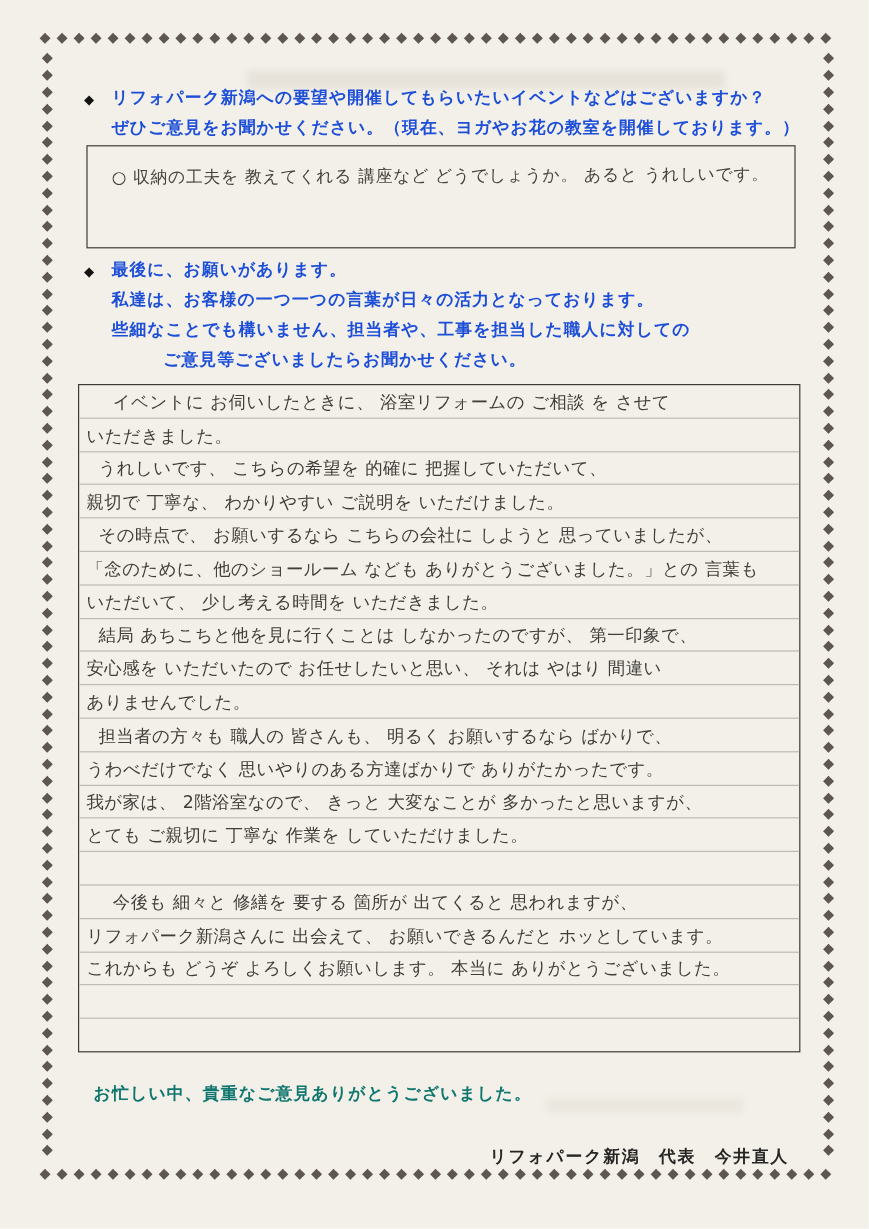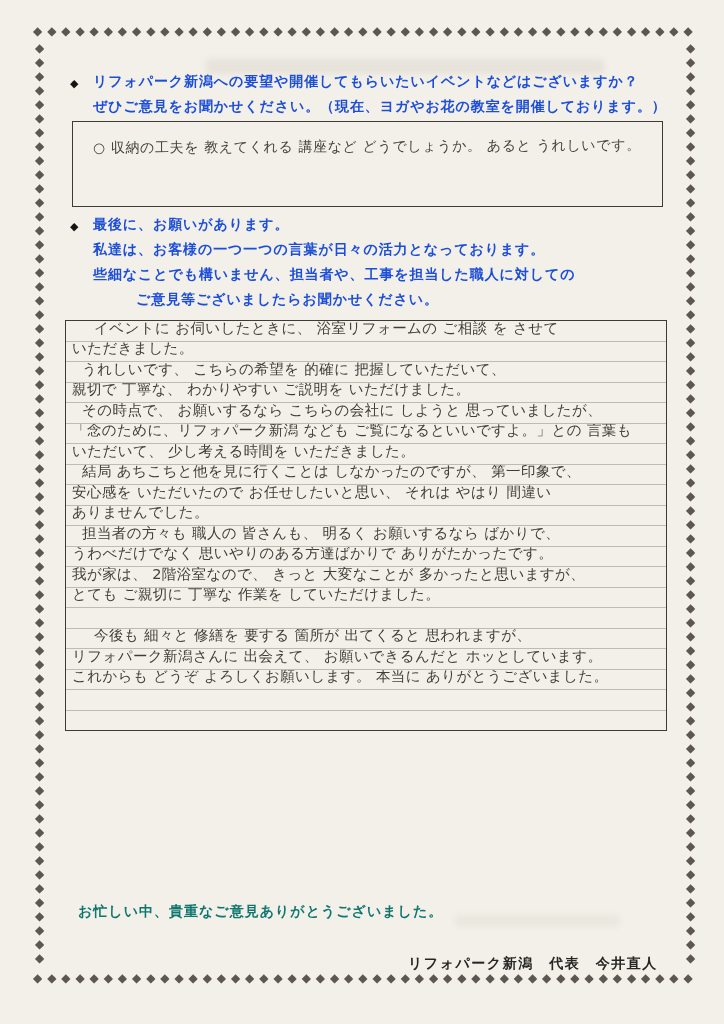--- a/index.html
+++ b/index.html
@@ -25,21 +25,21 @@
   .qtext{position:absolute;font-size:14px;font-weight:600;letter-spacing:0.9px;color:#1d4ed8;white-space:nowrap;}
   
   .ghost{position:absolute;background:#7c7262;filter:blur(3px);border-radius:2px;}
   .ghost1{left:206px;top:59px;width:398px;height:15px;opacity:0.10;}
   .ghost2{left:455px;top:915px;width:165px;height:12px;opacity:0.07;}
   
   .abox{position:absolute;left:72px;top:121px;width:591px;height:86px;border:1.5px solid #3e3b37;box-sizing:border-box;background:transparent;}
   .hand{font-family:"DejaVu Sans","Liberation Sans",sans-serif;color:#45433f;}
   .hand1{position:absolute;left:20px;top:16px;font-size:14px;letter-spacing:0.6px;white-space:nowrap;transform:rotate(-0.3deg);}
   
-  .cbox{position:absolute;left:65px;top:320px;width:602px;height:411px;border:1.5px solid #3e3b37;box-sizing:border-box;display:flex;flex-direction:column;}
+  .cbox{position:absolute;left:65px;top:320px;width:602px;height:557px;border:1.5px solid #3e3b37;box-sizing:border-box;display:flex;flex-direction:column;}
   .crow{flex:1;border-bottom:1px solid #c0bab0;display:flex;align-items:flex-end;
         font-family:"DejaVu Sans","Liberation Sans",sans-serif;font-size:14.5px;color:#403e3a;
         letter-spacing:0.4px;padding:0 4px 3px 6px;white-space:nowrap;overflow:hidden;}
   .crow.last{border-bottom:none;}
   .ind-md{padding-left:16px;}
   .ind-lg{padding-left:28px;}
   
   .thanks{position:absolute;left:78px;top:903px;font-size:14px;font-weight:600;letter-spacing:1px;color:#0f766e;white-space:nowrap;}
   .signature{position:absolute;left:408px;top:931px;font-size:14px;font-weight:600;letter-spacing:1.5px;color:#262624;white-space:nowrap;margin-top:24px;}
 </style>
@@ -299,21 +299,21 @@
   <span class="qtext" style="left:93px;top:241px;">私達は、お客様の一つ一つの言葉が日々の活力となっております。</span>
   <span class="qtext" style="left:93px;top:266px;">些細なことでも構いません、担当者や、工事を担当した職人に対しての</span>
   <span class="qtext" style="left:93px;top:291px;margin-left:43px;">ご意見等ございましたらお聞かせください。</span>
 
   <div class="cbox">
     <div class="crow ind-lg">イベントに お伺いしたときに、 浴室リフォームの ご相談 を させて</div>
     <div class="crow">いただきました。</div>
     <div class="crow ind-md">うれしいです、 こちらの希望を 的確に 把握していただいて、</div>
     <div class="crow">親切で 丁寧な、 わかりやすい ご説明を いただけました。</div>
     <div class="crow ind-md">その時点で、 お願いするなら こちらの会社に しようと 思っていましたが、</div>
-    <div class="crow">「念のために、リフォパーク新潟 なども ご覧になるといいですよ。」との 言葉も</div>
+    <div class="crow">「念のために、他のショールーム なども ありがとうございました。」との 言葉も</div>
     <div class="crow">いただいて、 少し考える時間を いただきました。</div>
     <div class="crow ind-md">結局 あちこちと他を見に行くことは しなかったのですが、 第一印象で、</div>
     <div class="crow">安心感を いただいたので お任せしたいと思い、 それは やはり 間違い</div>
     <div class="crow">ありませんでした。</div>
     <div class="crow ind-md">担当者の方々も 職人の 皆さんも、 明るく お願いするなら ばかりで、</div>
     <div class="crow">うわべだけでなく 思いやりのある方達ばかりで ありがたかったです。</div>
     <div class="crow">我が家は、 2階浴室なので、 きっと 大変なことが 多かったと思いますが、</div>
     <div class="crow">とても ご親切に 丁寧な 作業を していただけました。</div>
     <div class="crow"></div>
     <div class="crow ind-lg">今後も 細々と 修繕を 要する 箇所が 出てくると 思われますが、</div>

